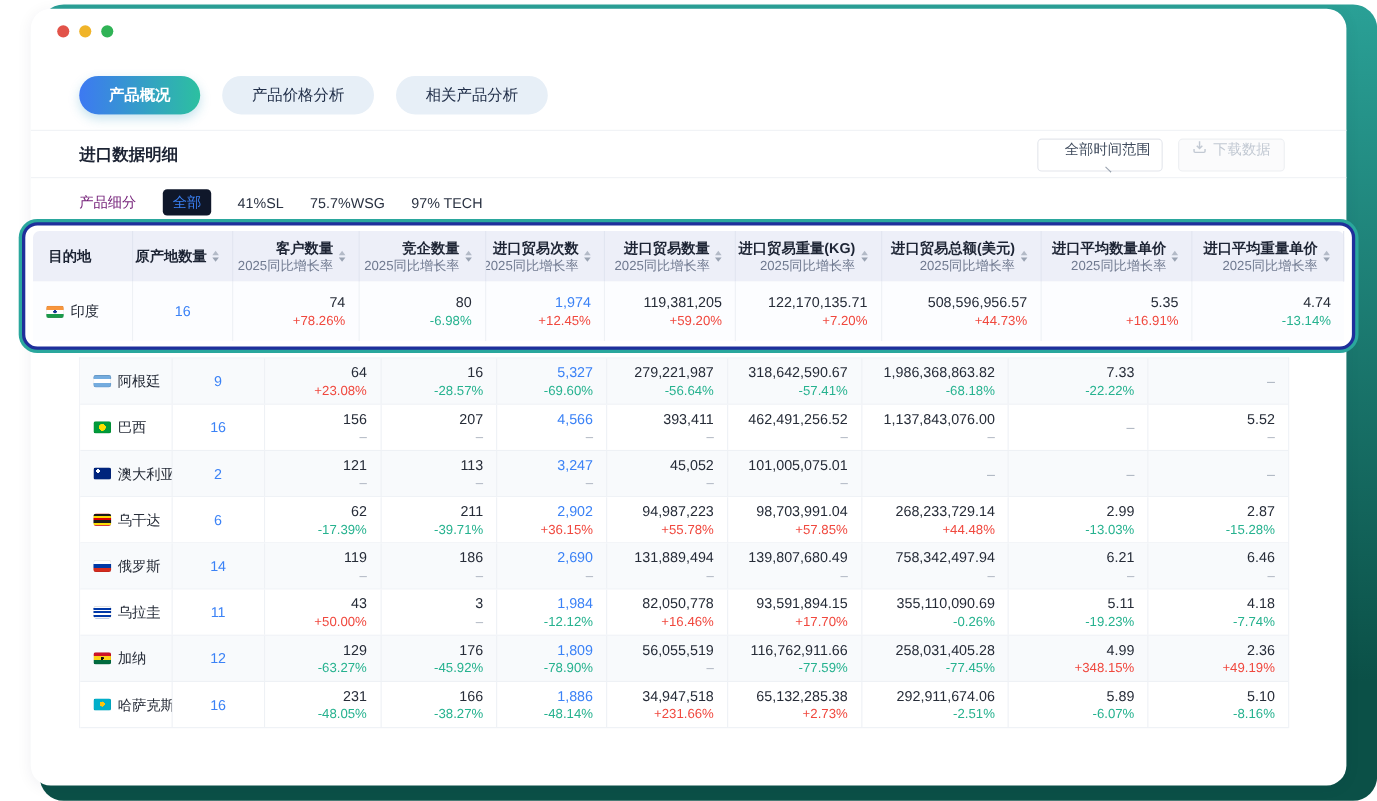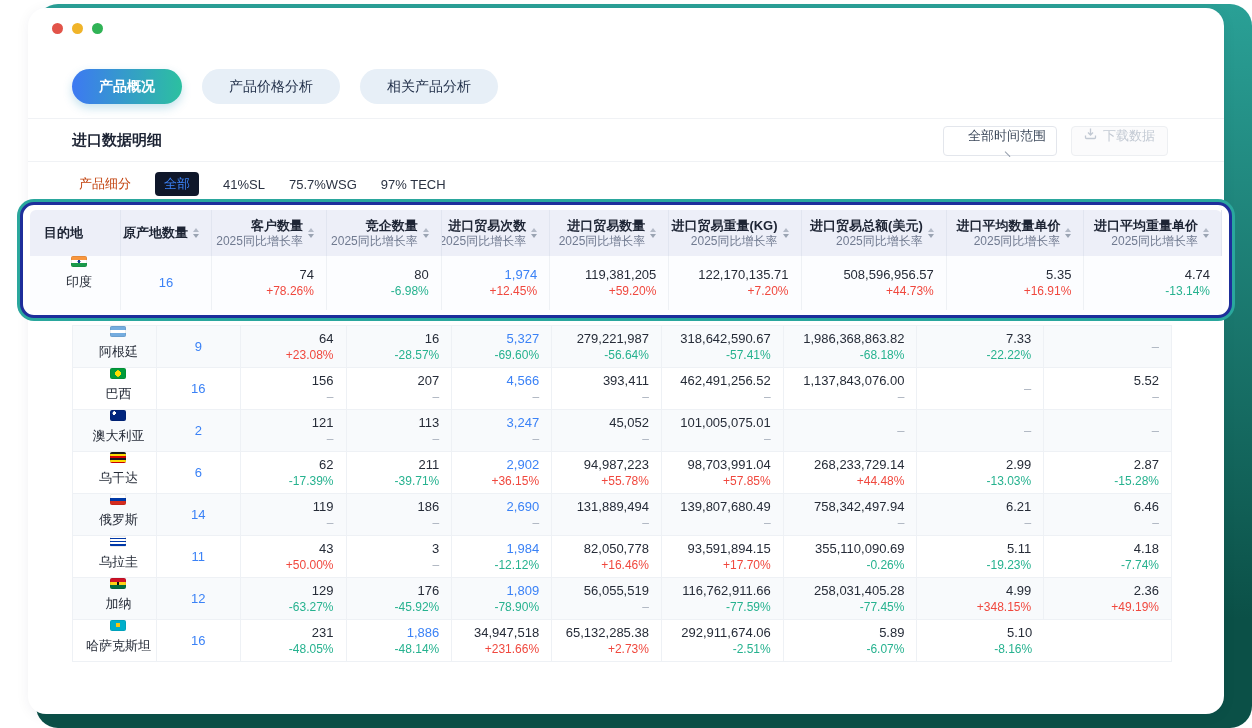--- a/index.html
+++ b/index.html
@@ -48,36 +48,36 @@
     font-size:13px; color:#3e4a5c; cursor:pointer;flex-direction:column;
   }
   .chevron { width:7px; height:7px; border-right:1.5px solid #98a1ae; border-bottom:1.5px solid #98a1ae; transform: rotate(45deg) translate(-1px,-1px); }
   .btn-download {
     height:30px; border:1px solid #edeff2; border-radius:4px; background:#fbfbfc;
     display:flex; gap:6px; padding:0 12px;
     font-size:13px; color:#c2c9d3; cursor:not-allowed;
   }
 
   .filter-row { position:absolute; left:44px; top:164px; display:flex; align-items:center; gap:24px; font-size:13px; }
-  .filter-label { color:#c2410c;margin-left:7px; }
+  .filter-label { color:#701a75; }
   .filter-opt { color:#2a3242; cursor:pointer; }
   .filter-opt.active { color:#3b82f6; background:#0f172a; padding:3px 9px; border-radius:4px; }
 
   
   .grid-row { display:grid; grid-template-columns: 84fr 84fr 106fr 106fr 100fr 110fr 122fr 134fr 127fr 127fr; }
   .c {
     display:flex; flex-direction:column; justify-content:center; align-items:flex-end;
     padding-right:12px; border-right:1px solid #eef1f5; overflow:hidden; min-width:0;
   }
   .c:last-child { border-right:none; }
   .val { font-size:13px; color:#262c38; line-height:16px; white-space:nowrap; }
   .val.link { color:#3b82f6; cursor:pointer; }
   .growth { font-size:12px; line-height:15px; margin-top:1px; white-space:nowrap; }
   .g-up { color:#f0483e; } .g-down { color:#26b28f; } .g-dash { color:#a9b1bd; }
-  .c.dest { flex-direction:column; justify-content:flex-start; align-items:center; gap:6px; padding:0 4px 0 12px; }
+  .c.dest { flex-direction:row; justify-content:flex-start; align-items:center; gap:6px; padding:0 4px 0 12px; }
   .c.origin { align-items:center; padding-right:0; }
   .country { font-size:13px; color:#262c38; white-space:nowrap; }
 
   .flag { width:16px; height:11px; border-radius:2px; box-shadow: inset 0 0 0 0.5px rgba(0,0,0,.15); flex:none; }
   .flag-in { background: radial-gradient(circle at 50% 50%, #16388f 0 1.4px, transparent 1.6px), linear-gradient(180deg, #f8963d 33%, #fff 33% 66%, #1a9a4a 66%); }
   .flag-ar { background: linear-gradient(180deg, #74acdf 33%, #fff 33% 66%, #74acdf 66%); }
   .flag-br { background: radial-gradient(circle at 50% 50%, #fedf00 0 3px, transparent 3.2px), #009b3a; }
   .flag-au { background: radial-gradient(circle at 26% 28%, #fff 0 1.6px, transparent 1.8px), #00247d; }
   .flag-ug { background: repeating-linear-gradient(180deg, #1a1a1a 0 2px, #fcdc04 2px 4px, #d90000 4px 6px); }
   .flag-ru { background: linear-gradient(180deg, #fff 33%, #0039a6 33% 66%, #d52b1e 66%); }
@@ -611,20 +611,24 @@
           <span class="country">哈萨克斯坦</span>
         </div>
         <div class="c origin">
           <span class="val link">16</span>
         </div>
         <div class="c">
           <span class="val">231</span>
           <span class="growth g-down">-48.05%</span>
         </div>
         <div class="c">
+          <span class="val">166</span>
+          <span class="growth g-down">-38.27%</span>
+        </div>
+        <div class="c">
           <span class="val link">1,886</span>
           <span class="growth g-down">-48.14%</span>
         </div>
         <div class="c">
           <span class="val">34,947,518</span>
           <span class="growth g-up">+231.66%</span>
         </div>
         <div class="c">
           <span class="val">65,132,285.38</span>
           <span class="growth g-up">+2.73%</span>

